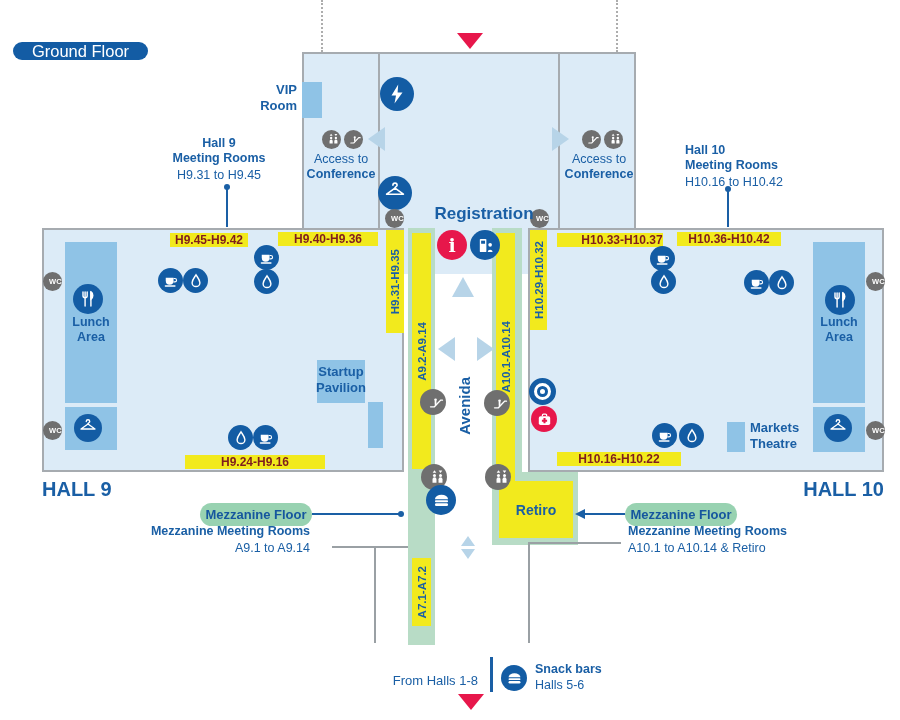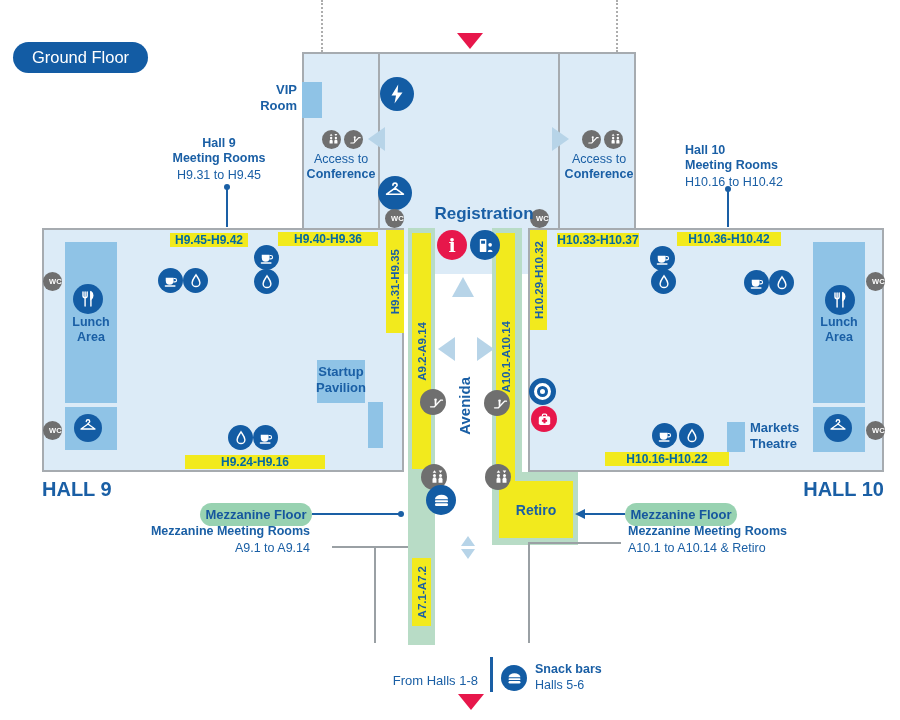--- a/index.html
+++ b/index.html
@@ -10,21 +10,21 @@
   .ctr{text-align:center;}
   .rgt{text-align:right;}
   .t12{font-size:12.5px;line-height:15px;}
   .t13{font-size:13px;line-height:16px;}
   
   .hallblock{position:absolute;background:#DCEBF7;border:2px solid #A6ABB0;box-sizing:border-box;}
   .midrect{position:absolute;background:#8FC3E6;}
   .greens{position:absolute;background:#B8DCC6;}
   
   .ylab{position:absolute;background:#F2EA1D;display:flex;align-items:center;justify-content:center;
-        font-weight:bold;font-size:12px;height:14px;color:#0369a1;}
+        font-weight:bold;font-size:12px;height:14px;color:#7f1d1d;}
   .ystrip{position:absolute;background:#F2EA1D;display:flex;align-items:center;justify-content:center;color:#1A5FA5;}
   .vtxt{writing-mode:vertical-rl;transform:rotate(180deg);font-weight:bold;font-size:11.5px;white-space:nowrap;}
   
   .ic{position:absolute;border-radius:50%;display:flex;align-items:center;justify-content:center;box-sizing:border-box;}
   .ic svg{display:block;}
   .blue-bg{background:#135CA4;}
   .gray-bg{background:#6F6F6F;justify-content:flex-end;}
   .red-bg{background:#E7174B;}
   .wc{color:#fff;font-size:7.5px;font-weight:bold;letter-spacing:.2px;}
   .tri{position:absolute;width:0;height:0;}
@@ -40,21 +40,21 @@
   .metro-outer{position:absolute;width:27px;height:27px;border:5px solid #135CA4;background:#fff;border-radius:50%;
                box-sizing:border-box;display:flex;align-items:center;justify-content:center;}
   .metro-inner{width:11px;height:11px;border:3.5px solid #135CA4;background:#fff;border-radius:50%;box-sizing:border-box;}
   .info-i{color:#fff;font-weight:bold;font-size:19px;font-family:"DejaVu Serif",serif;line-height:1;}
 </style>
 </head>
 <body>
 
 <div class="page">
 
-  <div class="badge abs" style="left:13px;top:42px;width:135px;height:31px;">Ground Floor</div>
+  <div class="badge abs" style="left:13px;top:42px;width:135px;height:18px;">Ground Floor</div>
 
   <div class="tri" style="left:457px;top:33px;border-left:13px solid transparent;border-right:13px solid transparent;border-top:16px solid #E7174B;"></div>
 
   <div class="dotted" style="left:321px;top:0;height:52px;"></div>
   <div class="dotted" style="left:616px;top:0;height:52px;"></div>
 
   <div class="hallblock" style="left:302px;top:52px;width:334px;height:178px;border-bottom:none;"></div>
   <div class="divseg" style="left:378px;top:54px;height:60px;"></div>
   <div class="divseg" style="left:378px;top:110px;height:118px;"></div>
   <div class="divseg" style="left:558px;top:54px;height:60px;"></div>
@@ -172,23 +172,23 @@
   <div class="ystrip" style="left:412px;top:558px;width:19px;height:68px;">
     <span class="vtxt">A7.1-A7.2</span>
   </div>
   <div class="ystrip b" style="left:499px;top:481px;width:74px;height:57px;font-size:14px;">
     <span>Retiro</span>
   </div>
 
   <div class="ylab" style="left:170px;top:233px;width:78px;">H9.45-H9.42</div>
   <div class="ylab" style="left:278px;top:232px;width:100px;">H9.40-H9.36</div>
   <div class="ylab" style="left:185px;top:455px;width:140px;">H9.24-H9.16</div>
-  <div class="ylab" style="left:557px;top:233px;width:82px;">H10.33-H10.37</div>
+  <div class="ylab" style="left:557px;top:233px;width:82px;padding-left:24px;">H10.33-H10.37</div>
   <div class="ylab" style="left:677px;top:232px;width:104px;">H10.36-H10.42</div>
-  <div class="ylab" style="left:557px;top:452px;width:124px;margin-left:48px;">H10.16-H10.22</div>
+  <div class="ylab" style="left:557px;top:452px;width:124px;">H10.16-H10.22</div>
 
   <div class="midrect" style="left:65px;top:242px;width:52px;height:161px;"></div>
   <div class="ic blue-bg" style="left:73px;top:284px;width:30px;height:30px;">
     <svg width="20" height="20" viewBox="0 0 24 24" fill="none" stroke="#fff" stroke-width="1.7" stroke-linecap="round">
         <path d="M8.5 3.5 V20.5"></path>
         <path d="M6 3.5 V8 a2.5 2.5 0 0 0 5 0 V3.5"></path>
         <path d="M15.5 3.5 V20.5"></path>
         <path d="M15.5 3.5 c3 1.2 3 7.3 0 8.8 z" fill="#fff"></path>
       </svg>
   </div>

